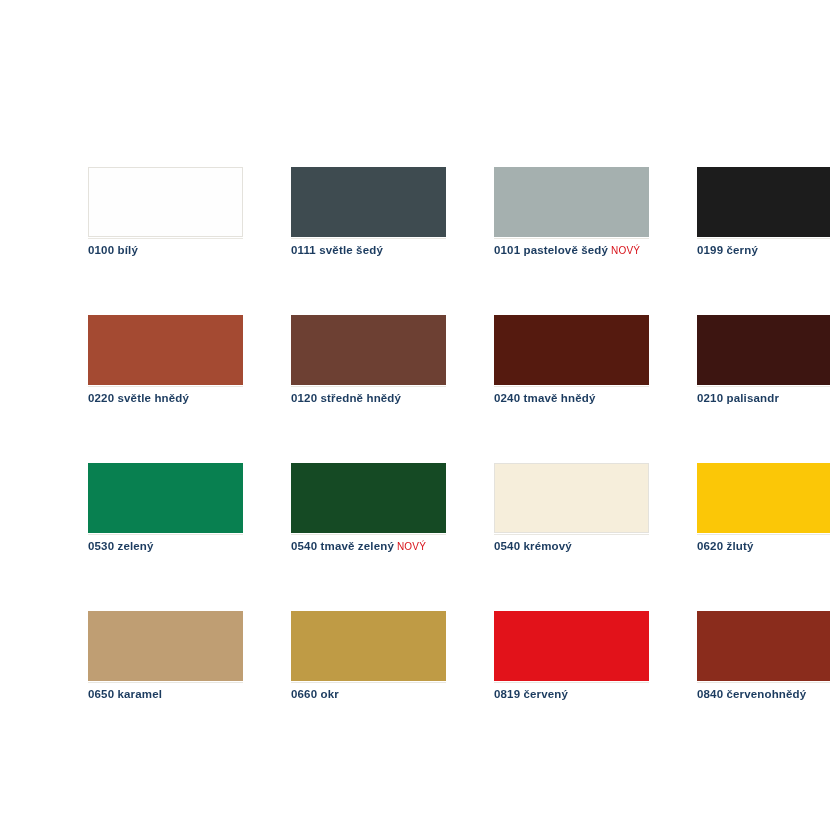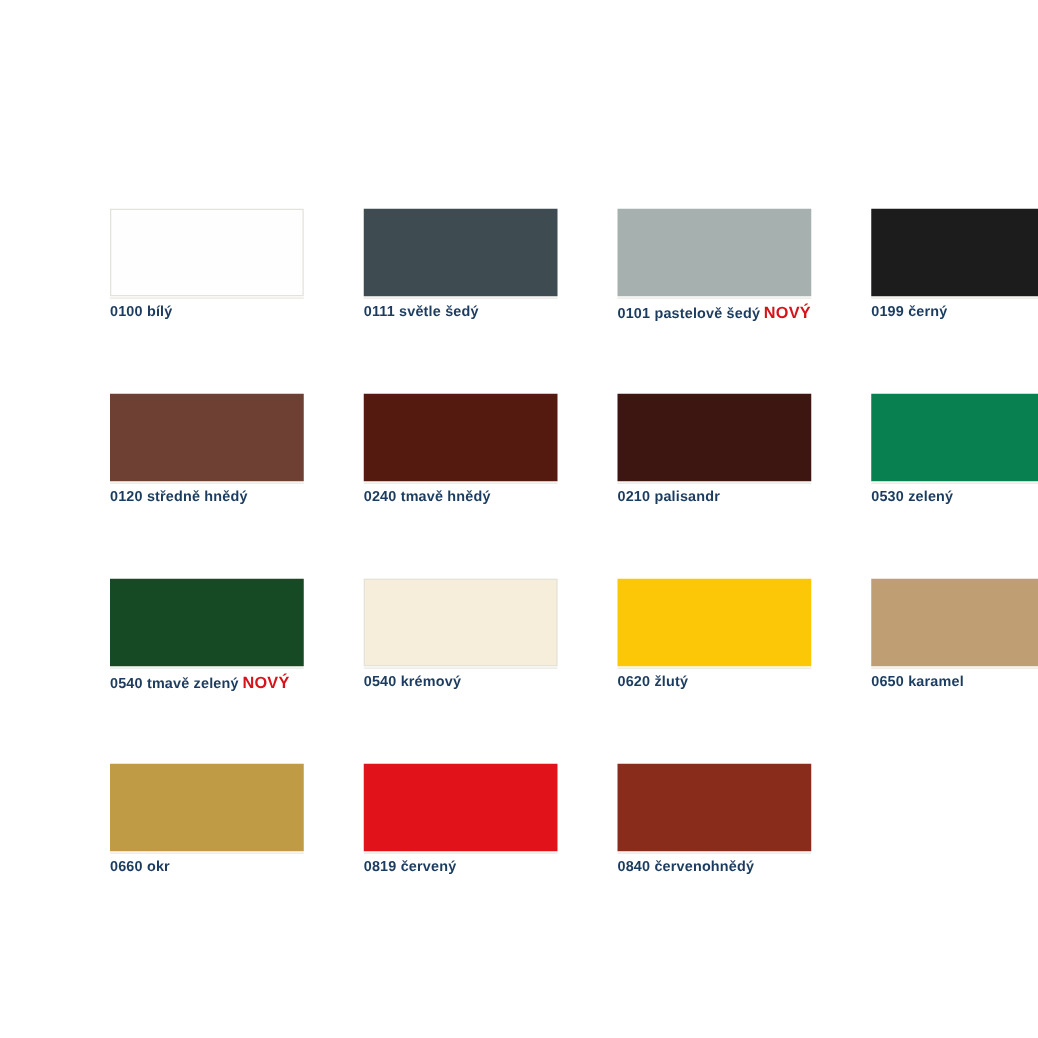--- a/index.html
+++ b/index.html
@@ -64,22 +64,22 @@
     font-size: 11.5px;
     font-weight: bold;
     color: #1b3b5f;
     letter-spacing: 0.15px;
     white-space: nowrap;
     line-height: 14px;
   }
 
   .swatch-badge {
     color: #d8121a;
-    font-weight: bold;
-    font-size: 13px;
+    font-weight: normal;
+    font-size: 10px;
     margin-left: 3px;
     letter-spacing: 0.2px;
   }
 </style>
 </head>
 <body>
 
 <div id="swatch-chart">
   <div class="swatch-grid">
       <div class="swatch-cell">
@@ -94,20 +94,25 @@
       </div>
       <div class="swatch-cell">
         <div class="swatch-chip" style="background: rgb(165, 176, 175);"></div>
         <div class="swatch-divider"></div>
         <div class="swatch-label"><span>0101 pastelově šedý</span><span class="swatch-badge">NOVÝ</span></div>
       </div>
       <div class="swatch-cell">
         <div class="swatch-chip" style="background: rgb(28, 28, 28);"></div>
         <div class="swatch-divider"></div>
         <div class="swatch-label"><span>0199 černý</span></div>
+      </div>
+      <div class="swatch-cell">
+        <div class="swatch-chip" style="background: rgb(164, 74, 50);"></div>
+        <div class="swatch-divider"></div>
+        <div class="swatch-label"><span>0220 světle hnědý</span></div>
       </div>
       <div class="swatch-cell">
         <div class="swatch-chip" style="background: rgb(109, 64, 51);"></div>
         <div class="swatch-divider"></div>
         <div class="swatch-label"><span>0120 středně hnědý</span></div>
       </div>
       <div class="swatch-cell">
         <div class="swatch-chip" style="background: rgb(85, 26, 15);"></div>
         <div class="swatch-divider"></div>
         <div class="swatch-label"><span>0240 tmavě hnědý</span></div>

